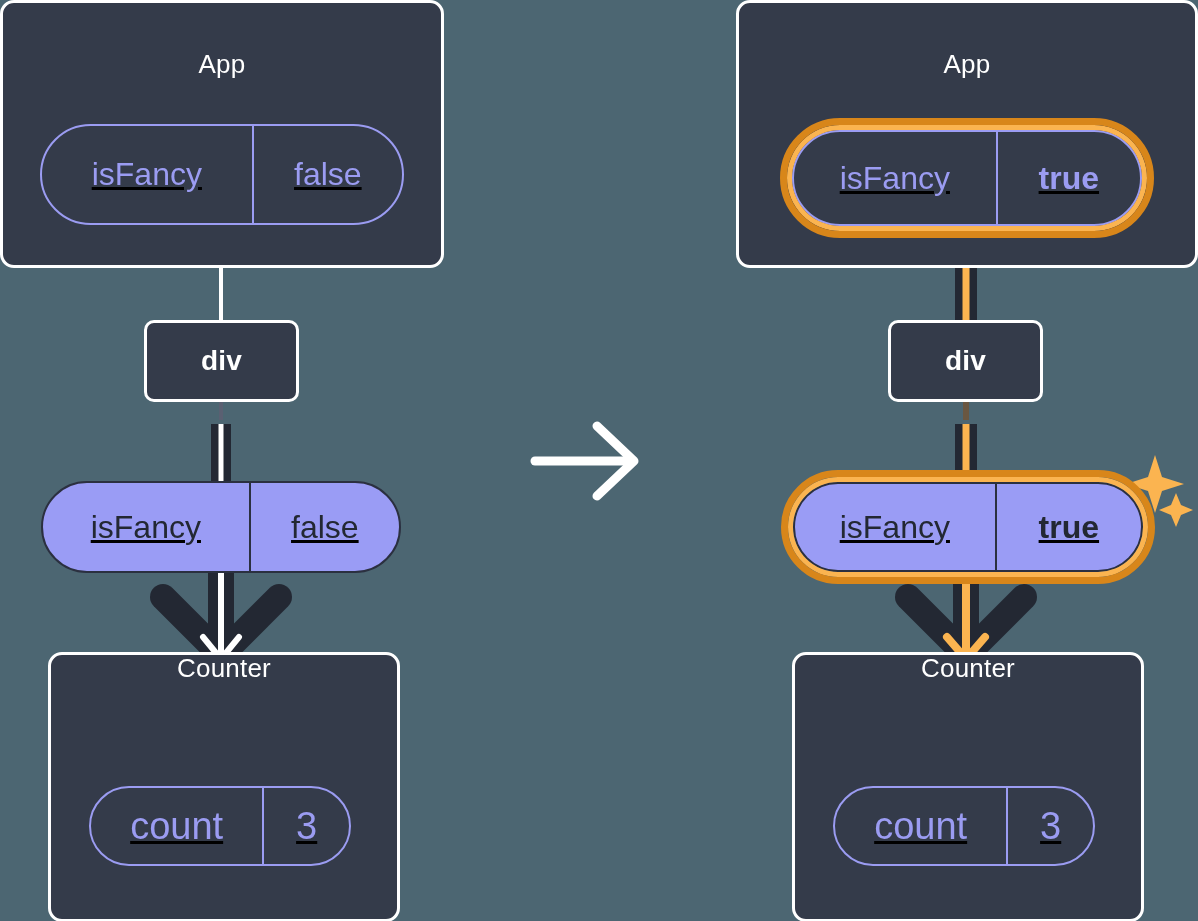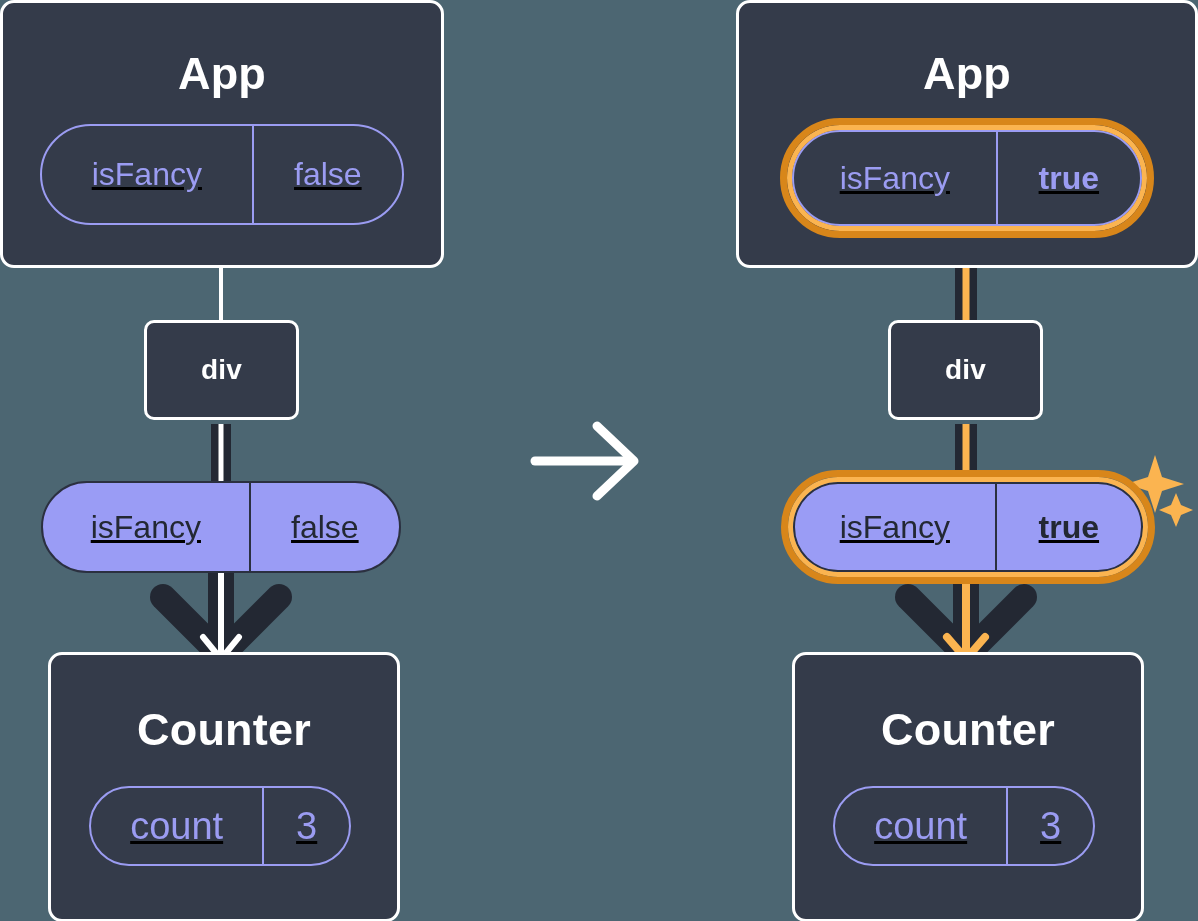--- a/index.html
+++ b/index.html
@@ -18,42 +18,42 @@
     position:absolute;
     background:#343b4a;
     border:3px solid #ffffff;
     border-radius:14px;
     display:flex;
     flex-direction:column;
     align-items:center;
   }
   .node-title{
     color:#ffffff;
-    font-size:45px;
-    font-weight:700;
+    font-size:26px;
+    font-weight:400;
     letter-spacing:.2px;
     line-height:1;
   }
   .node-title.small{ font-size:28px; font-weight:700; }
 
   
   .app-box{ width:444px; height:268px; left:0; top:0; padding-top:48px; }
   .app-box.right{ left:736px; top:0; width:462px; }
 
   
   .div-box{
-    width:155px; height:100px;
+    width:155px; height:82px;
     border-radius:10px;
     justify-content:center;
   }
   .div-box.left{ left:144px; top:320px; }
   .div-box.right{ left:888px; top:320px; }
 
   
-  .counter-box{ width:352px; height:270px; left:48px; top:652px; padding-top:52px; }
+  .counter-box{ width:352px; height:270px; left:48px; top:652px; }
   .counter-box.right{ left:792px; top:652px; width:352px; }
 
   
   .pill{
     position:absolute;
     display:flex;
     align-items:stretch;
     border-radius:999px;
     overflow:hidden;
     text-decoration:underline;

